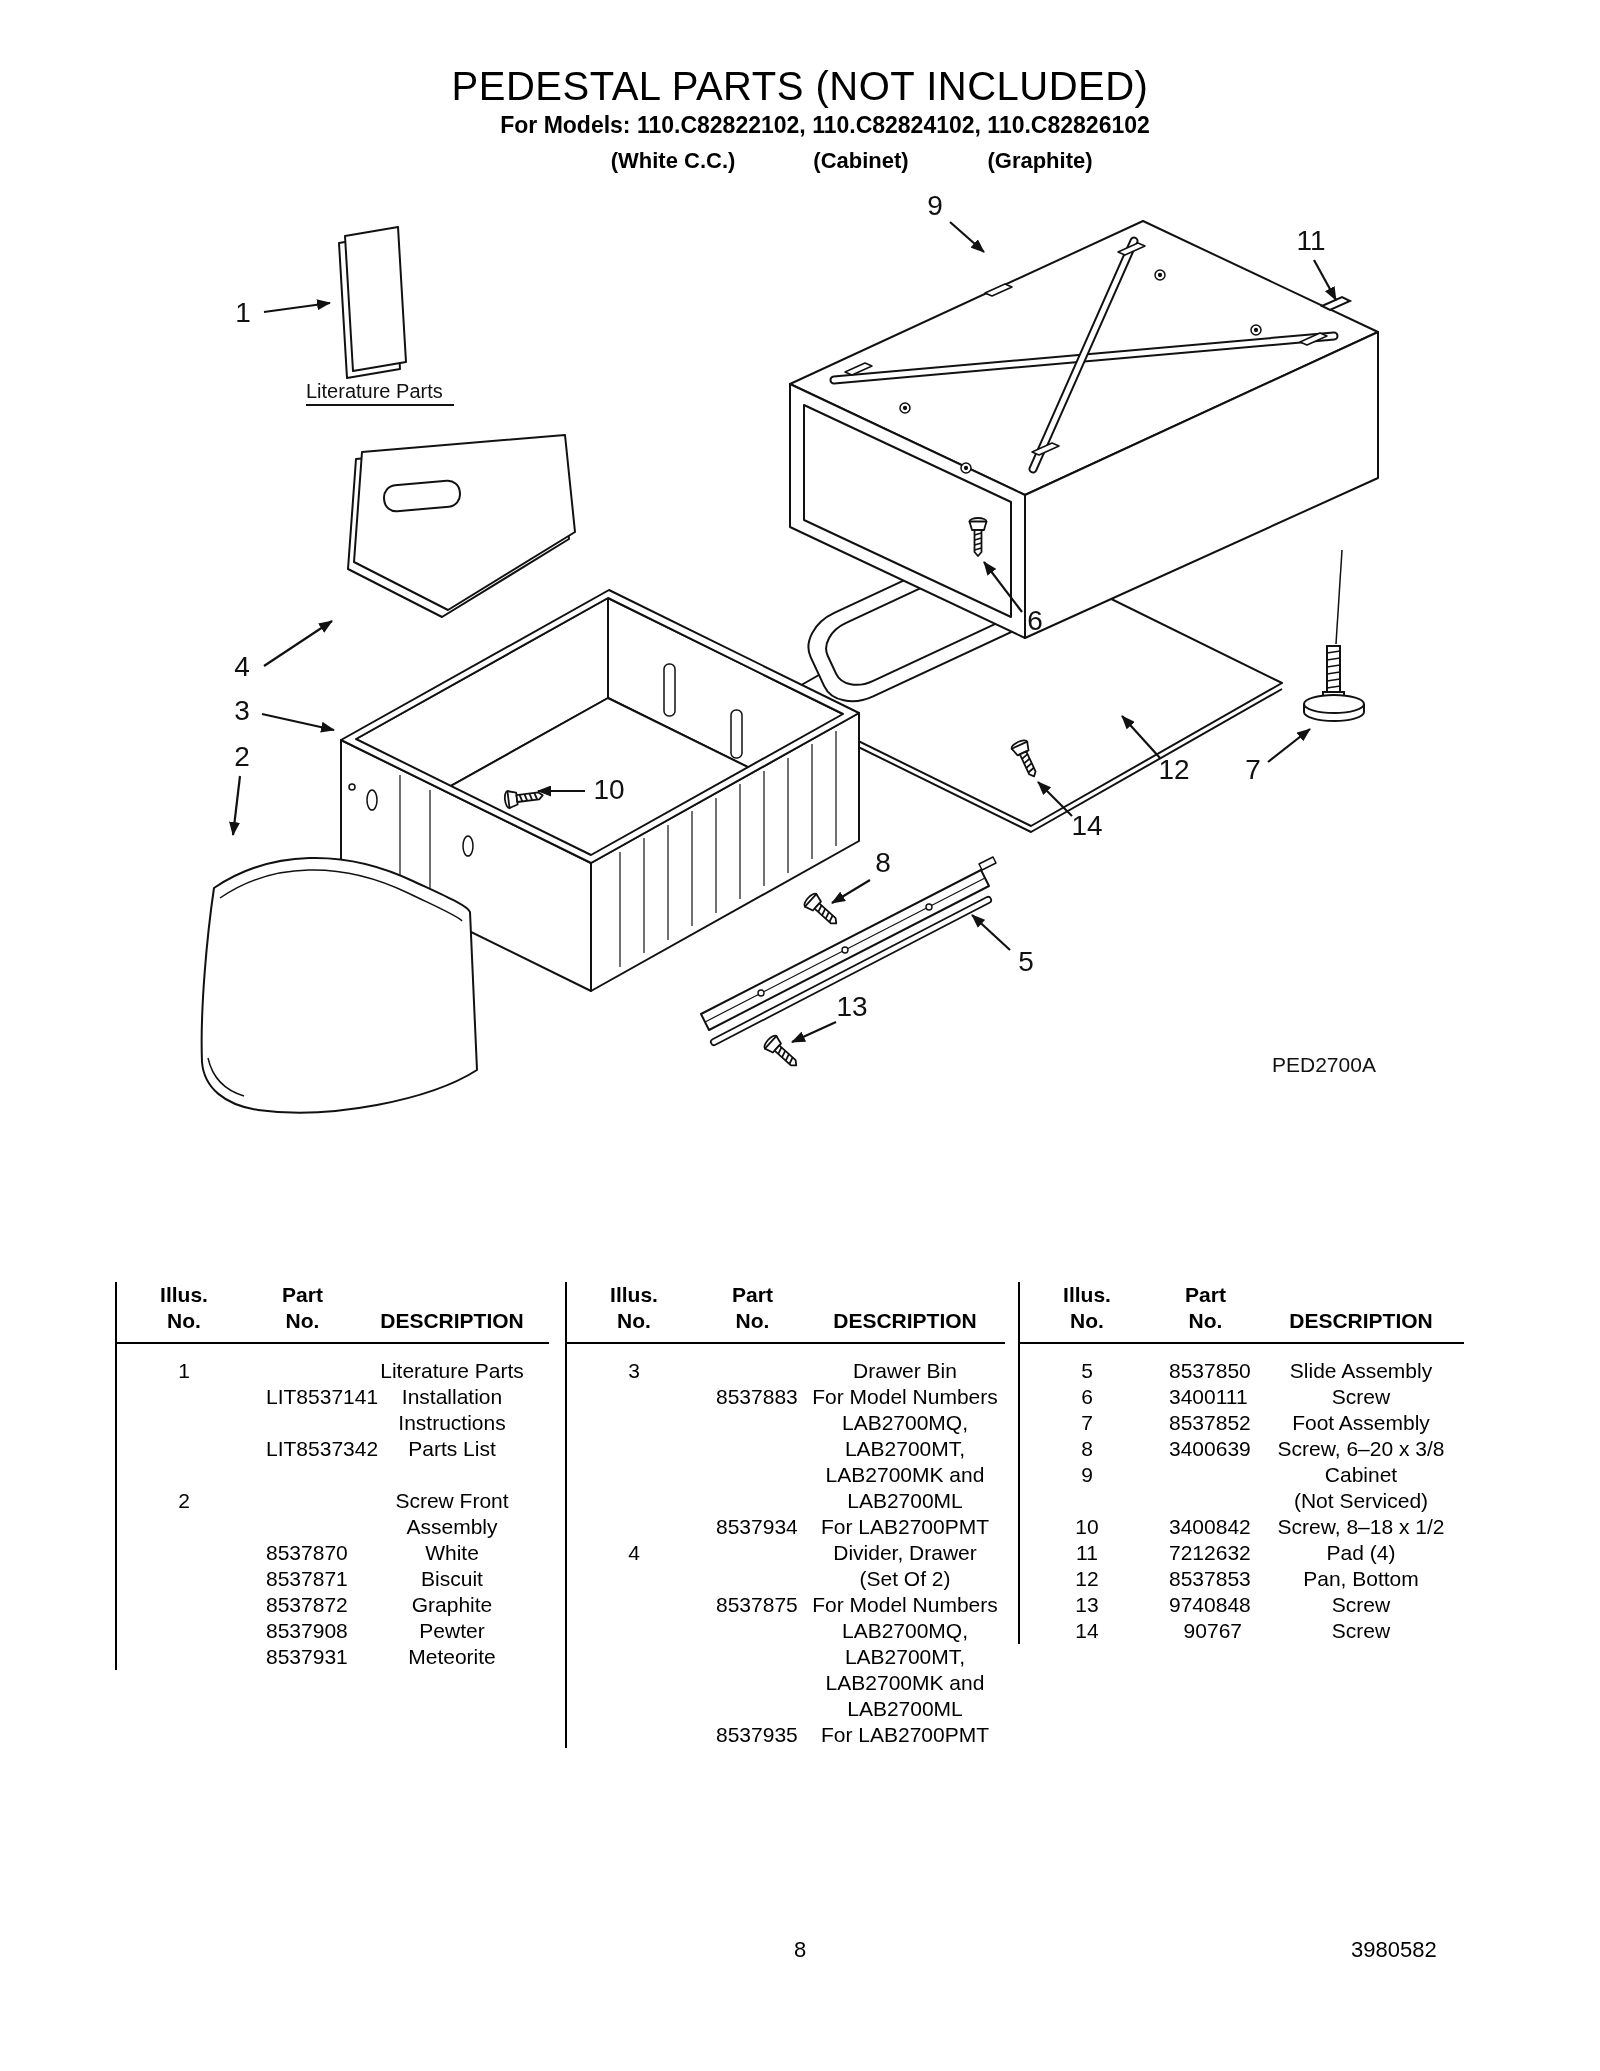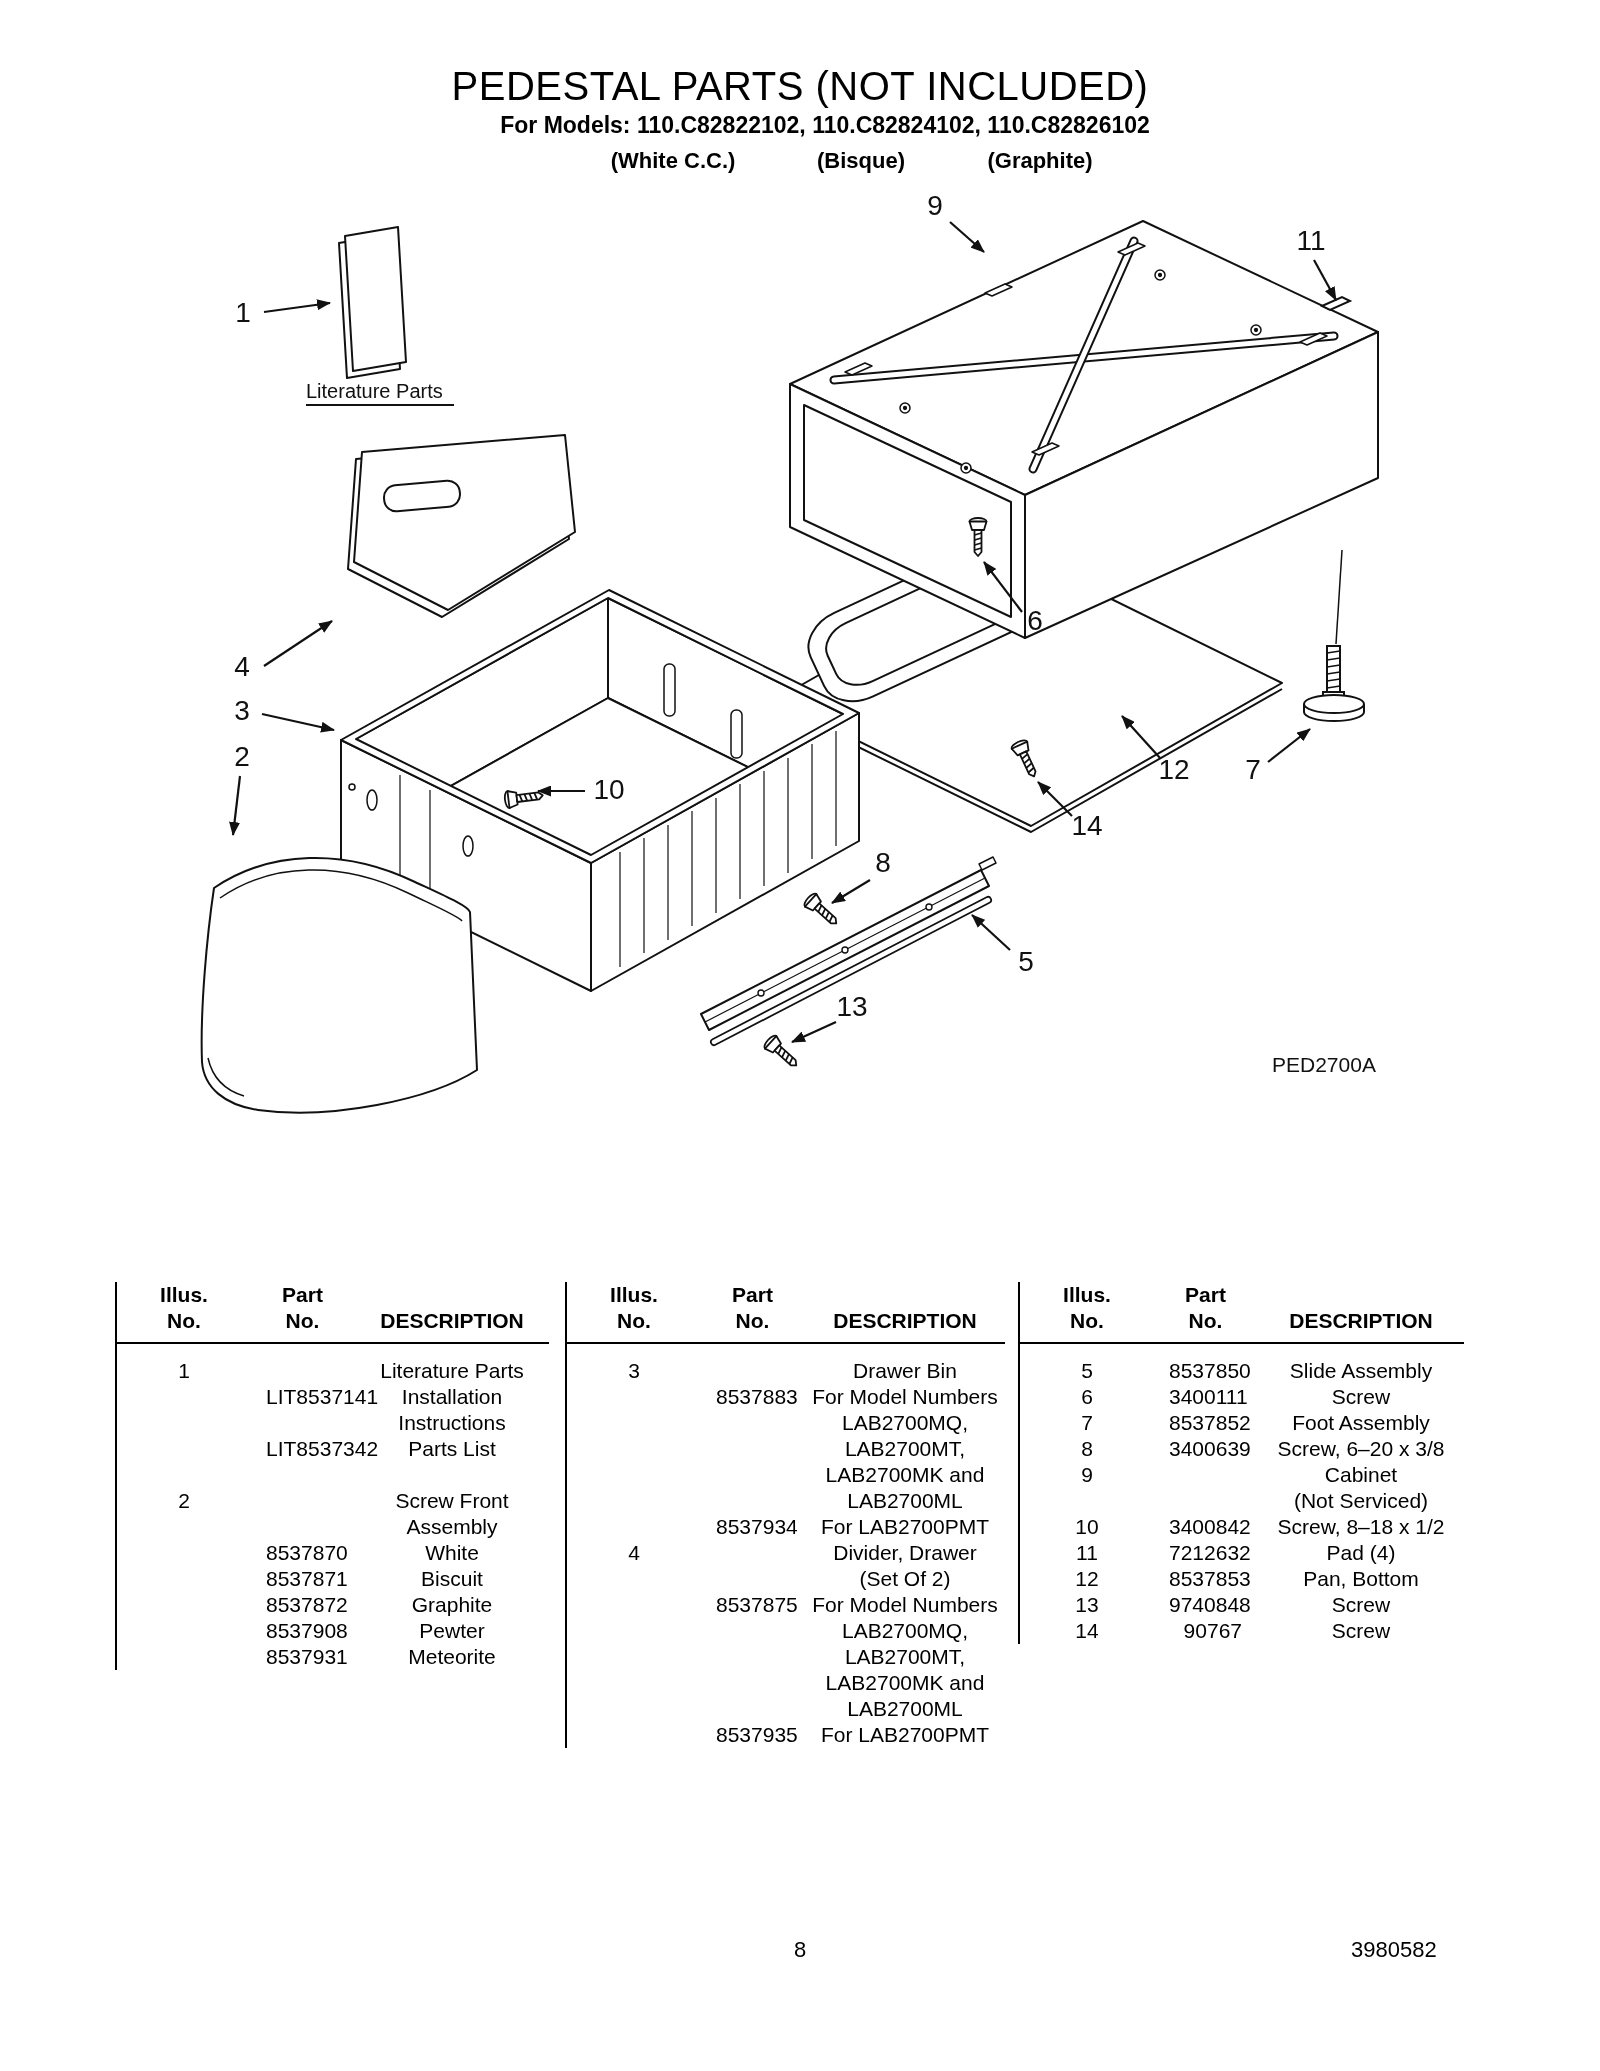--- a/index.html
+++ b/index.html
@@ -177,21 +177,21 @@
         <text x="1087" y="835" text-anchor="middle" font-size="28">14</text>
         <text x="306" y="398" font-size="20">Literature Parts</text>
         <line x1="306" y1="405" x2="454" y2="405" stroke="#111" stroke-width="2"></line>
         <text x="1272" y="1072" font-size="21">PED2700A</text>
       </g>
   </svg>
 
   <div id="page-title" class="abs">PEDESTAL PARTS (NOT INCLUDED)</div>
   <div id="models-line" class="abs">For Models: 110.C82822102, 110.C82824102, 110.C82826102</div>
   <span class="abs color-label" style="left:673px">(White C.C.)</span>
-  <span class="abs color-label" style="left:861px">(Bisque)</span>
+  <span class="abs color-label" style="left:861px">(Cabinet)</span>
   <span class="abs color-label" style="left:1040px">(Graphite)</span>
 
   <section class="col-group" style="left:115px;width:432px">
       <div class="prow phead">
         <span class="pi">Illus.</span>
         <span class="pp">Part</span>
         <span class="pd"></span>
       </div>
       <div class="prow phead">
         <span class="pi">No.</span>

